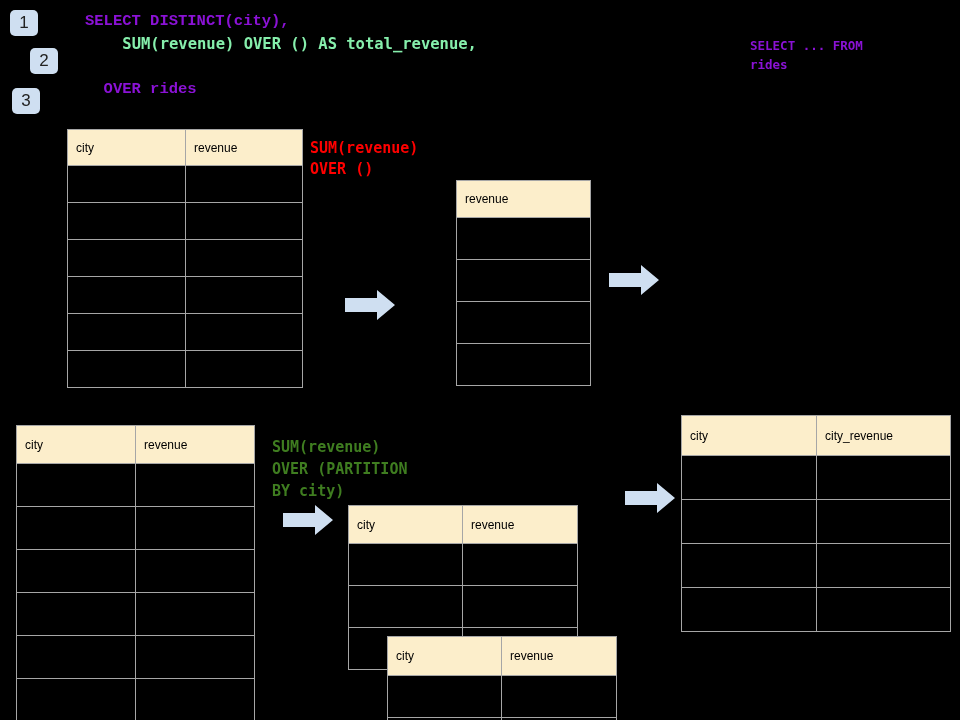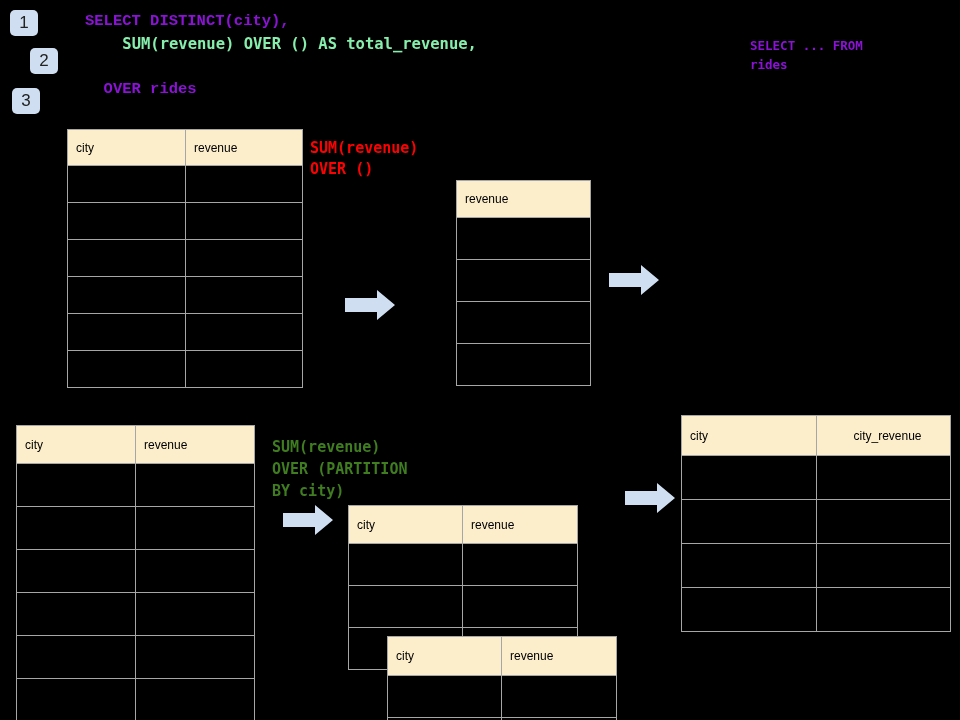--- a/index.html
+++ b/index.html
@@ -275,21 +275,21 @@
   </svg>
 
   <table class="tbl" style="left:681px; top:415px; width:269px;">
     <colgroup>
         <col style="width:135px">
         <col style="width:134px">
       </colgroup>
     <thead>
       <tr>
         <th style="height:39px;">city</th>
-        <th style="height:39px;text-align:center;">city_revenue</th>
+        <th style="height:39px;">city_revenue</th>
       </tr>
     </thead>
     <tbody>
       <tr>
           <td style="height:43px;"></td>
           <td></td>
         </tr>
       <tr>
           <td style="height:43px;"></td>
           <td></td>

